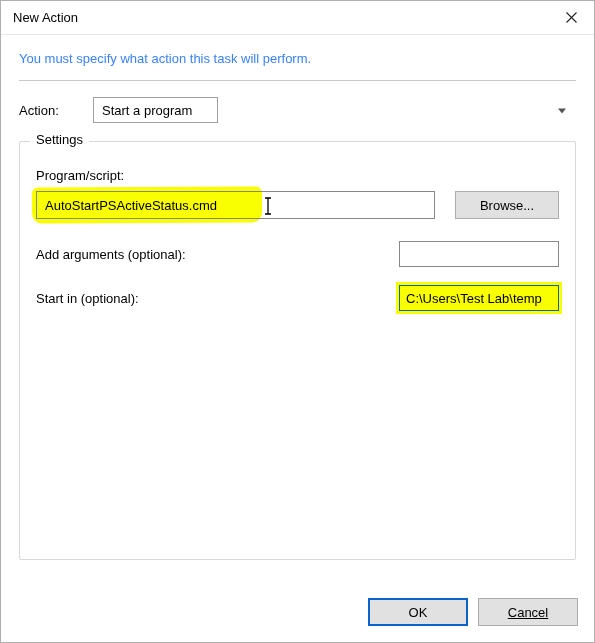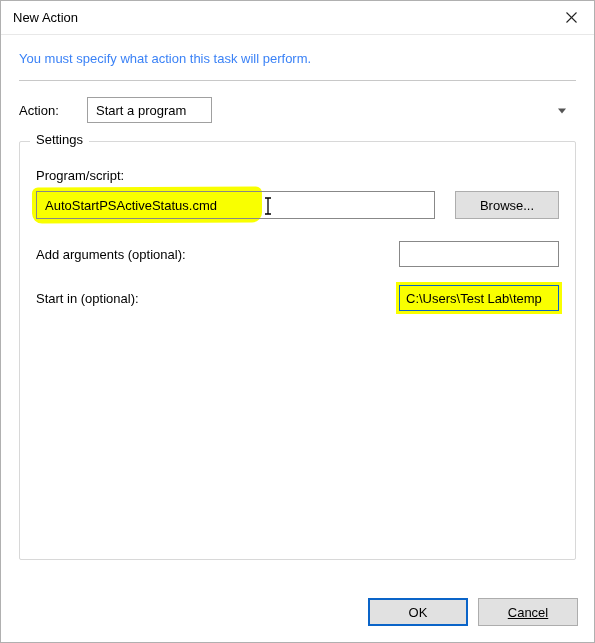--- a/index.html
+++ b/index.html
@@ -60,21 +60,21 @@
       margin-bottom: 14px;
     }
     .hr {
       border: none;
       border-top: 1px solid #c8c8c8;
       margin: 0 0 16px 0;
     }
     .action-row {
       display: flex;
       align-items: center;
-      gap: 16px;
+      gap: 22px;
       margin-bottom: 18px;
     }
     .action-label {
       font-size: 13px;
       color: #000;
       width: 52px;
     }
     .action-select {
       flex: 1;
       height: 26px;

